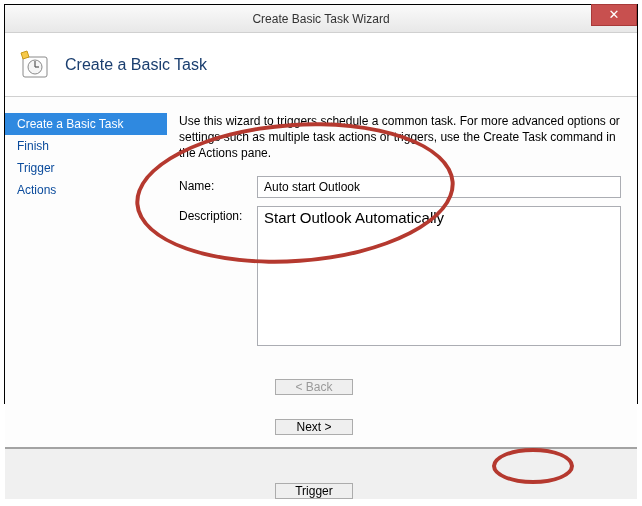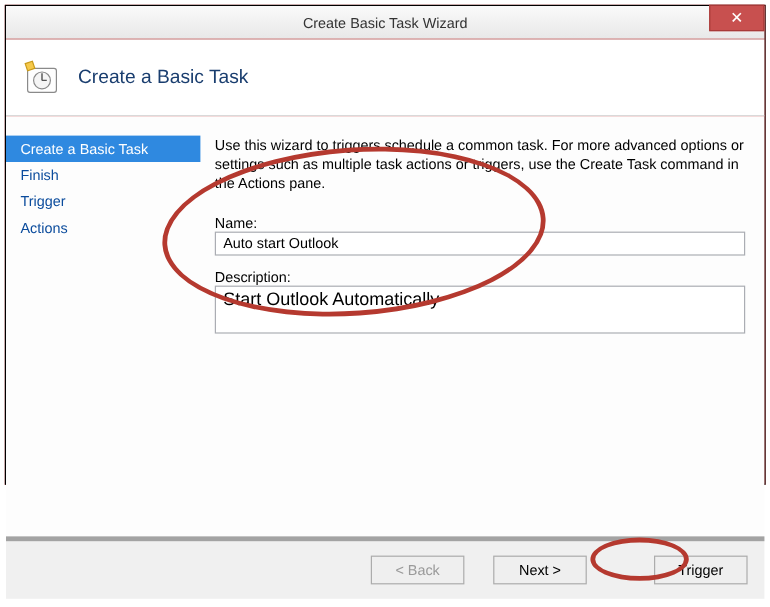--- a/index.html
+++ b/index.html
@@ -95,21 +95,20 @@
   }
   .intro {
     font-size: 12px;
     line-height: 1.35;
     margin-bottom: 14px;
     color: #000;
   }
   .row {
     display: flex;
     margin-bottom: 8px;
-    flex-direction: column;
   }
   .row .lbl {
     width: 78px;
     padding-top: 3px;
     font-size: 12px;
     color: #000;
   }
   .row input[type=text] {
     flex: 1;
     height: 22px;
@@ -122,27 +121,28 @@
     flex: 1;
     height: 140px;
     padding: 2px 6px;
     border: 1px solid #abadb3;
     font-family: inherit;
     font-size: 15px;
     resize: none;
   }
   .footer {
     height: 52px;
-    border-top: 4px solid #a3a3a3;
+    border-top: 2px solid #a3a3a3;
     display: flex;
     align-items: center;
     justify-content: flex-end;
     gap: 24px;
     padding-right: 14px;
     background: #f0f0f0;
+    flex-direction: column;
   }
   .footer button {
     min-width: 78px;
     height: 24px;
     background: #efefef;
     border: 1px solid #acacac;
     font-family: inherit;
     font-size: 12px;
     cursor: default;
     padding: 0 10px;

